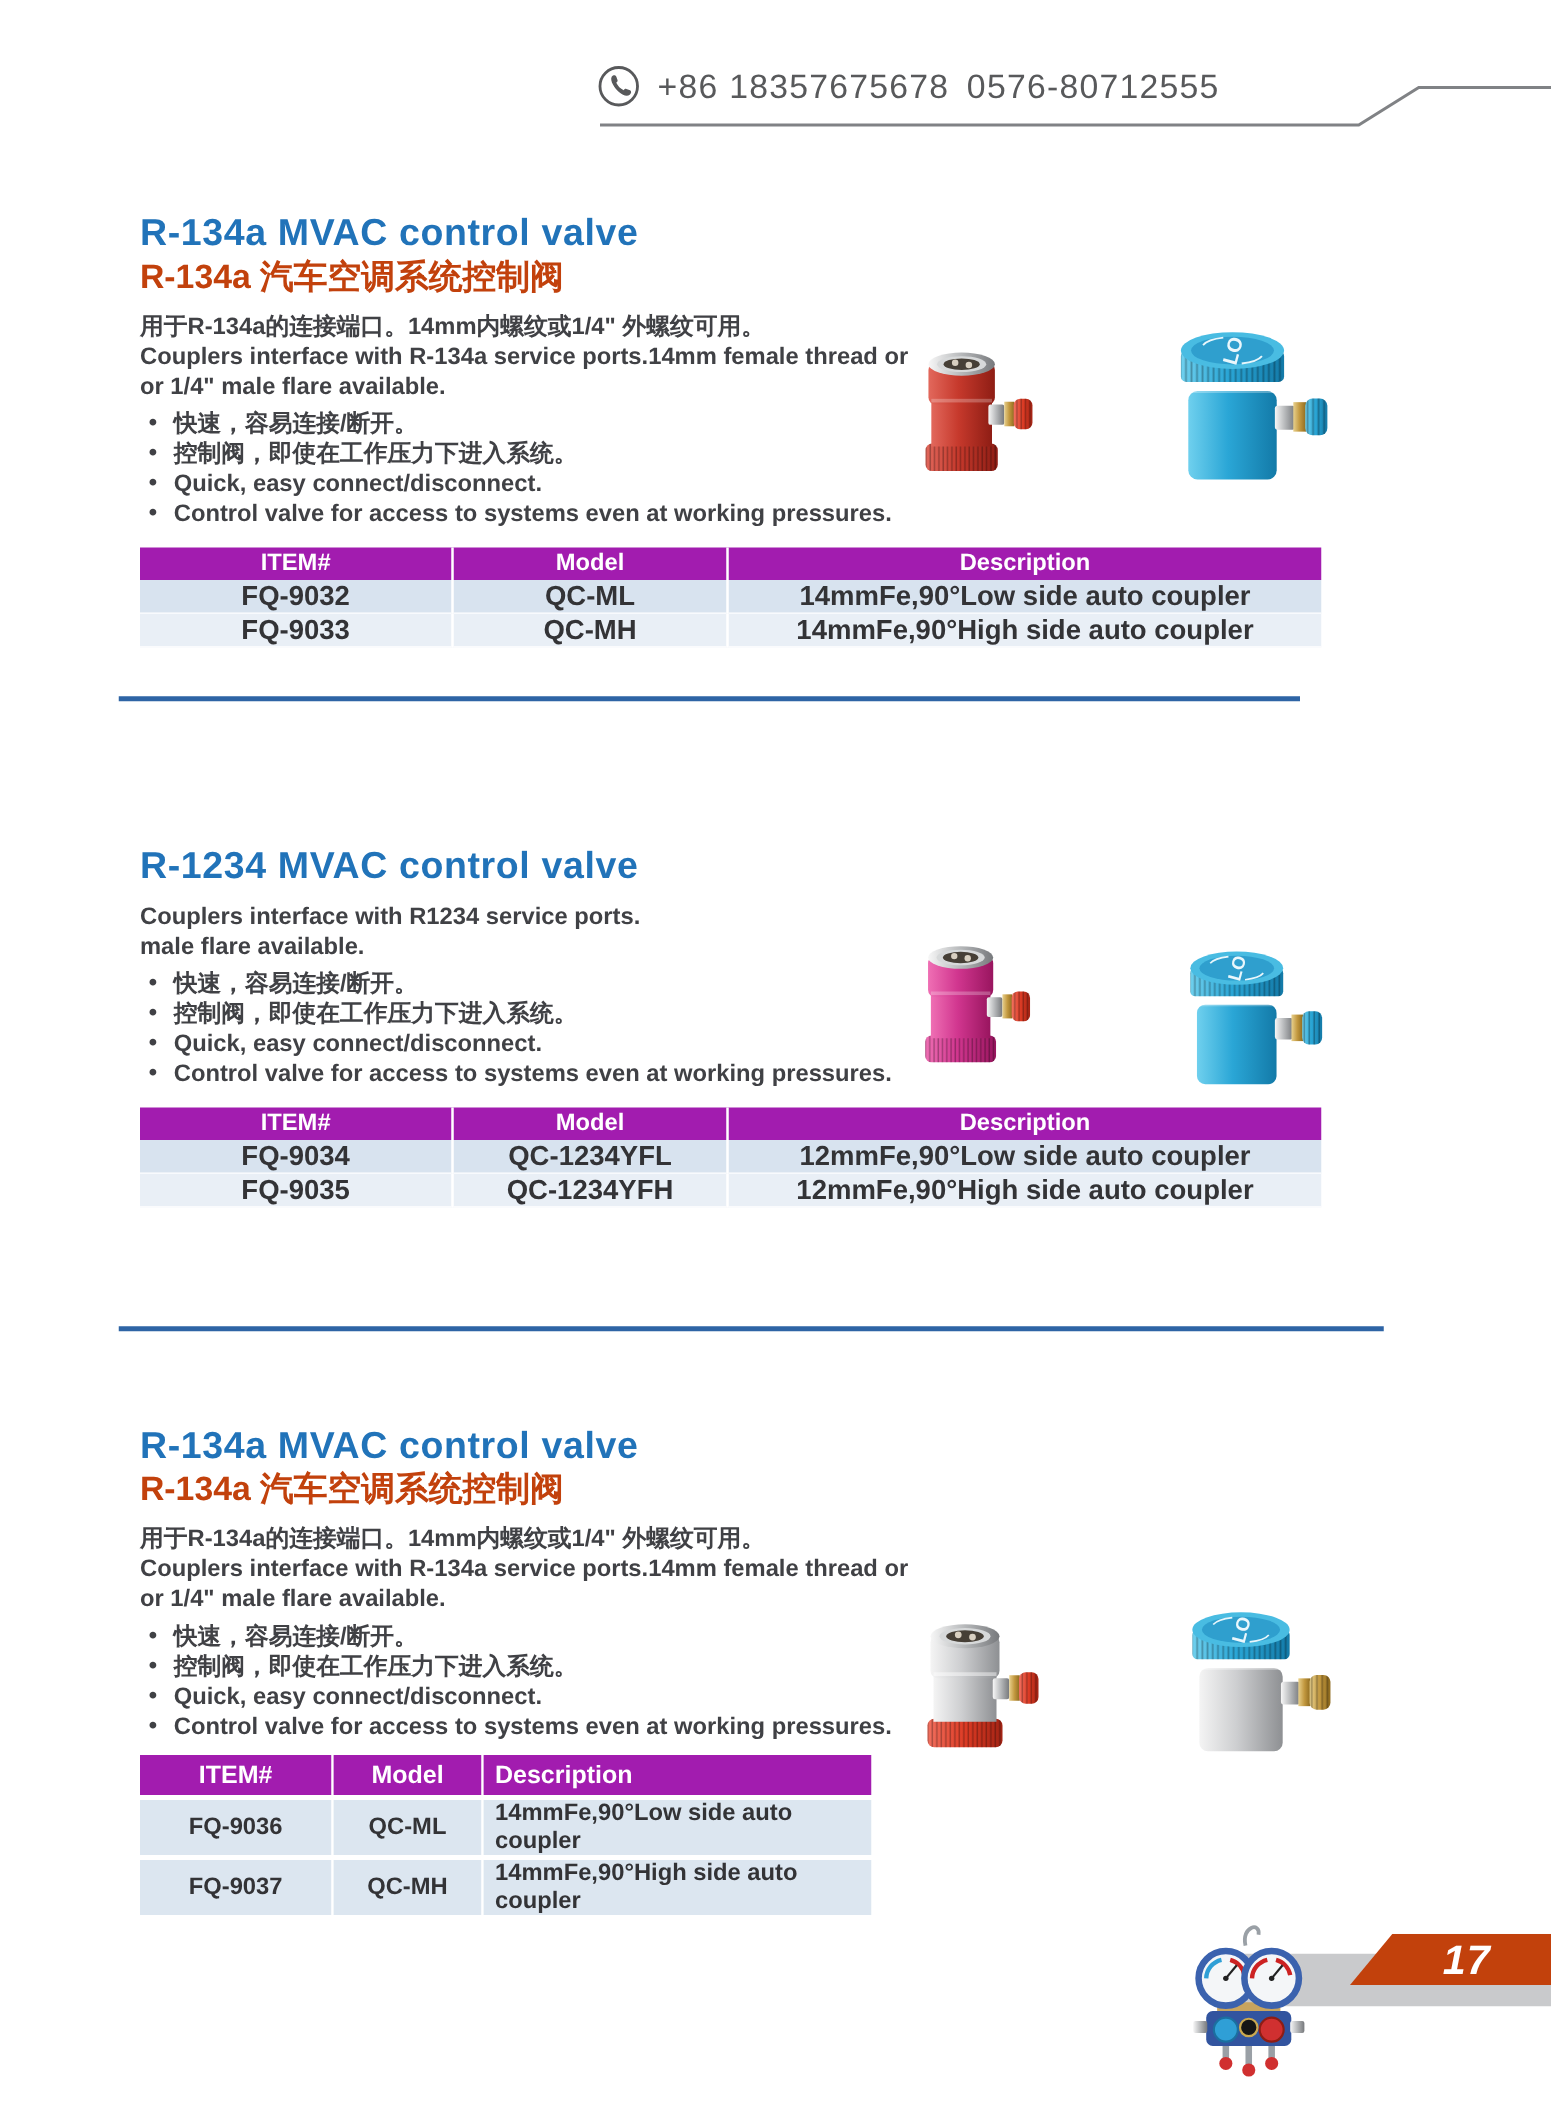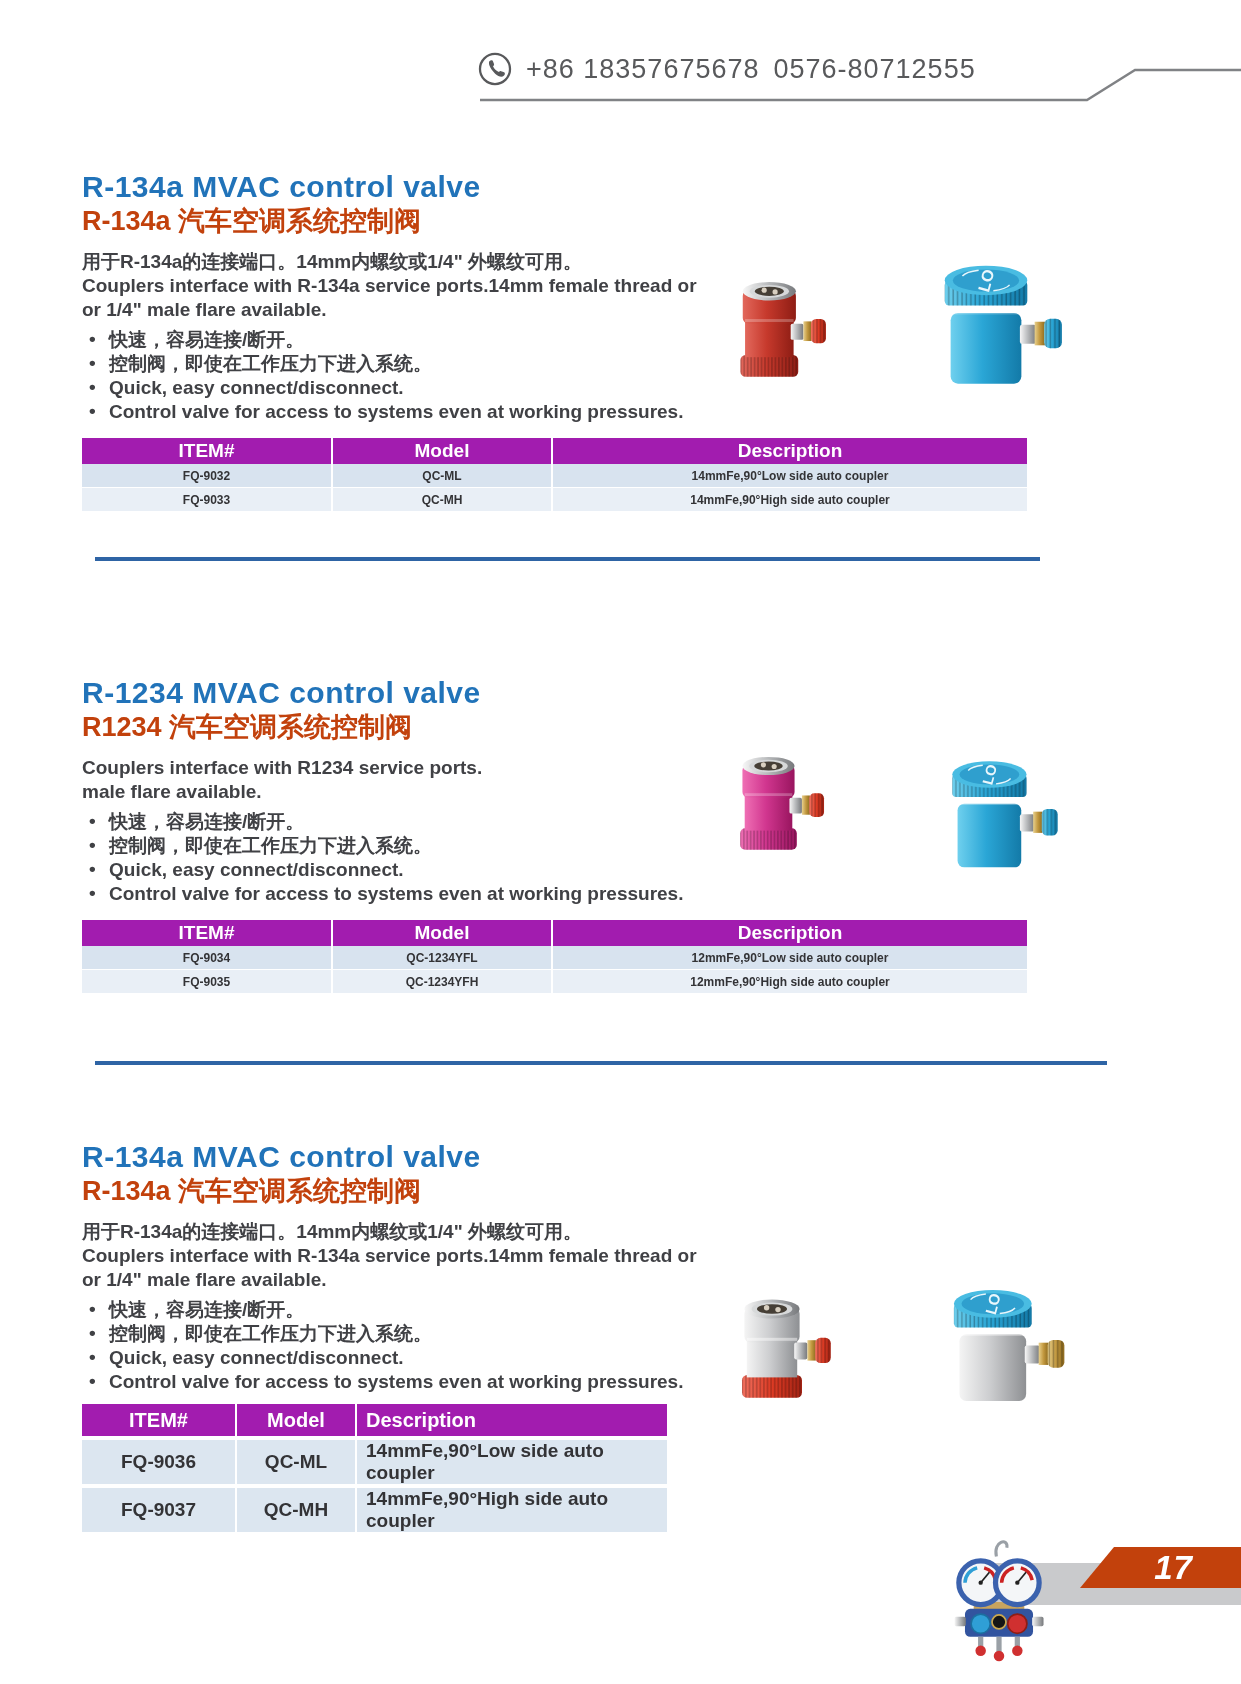--- a/index.html
+++ b/index.html
@@ -6,35 +6,35 @@
   .page{position:relative;width:1241px;height:1684px;background:#fff;overflow:hidden;
         font-family:"Liberation Sans","DejaVu Sans",sans-serif;color:#3f4042;}
 
   
   .header-phone{position:absolute;top:52px;left:478px;display:flex;align-items:center;gap:14px;
                 color:#58595b;font-size:27px;letter-spacing:1px;font-weight:400;justify-content:space-between;}
   .header-phone .num{white-space:nowrap;}
   .header-rule{position:absolute;top:58px;left:468px;width:780px;height:50px;}
 
   
-  .sec{position:absolute;left:82px;width:950px;}
+  .sec{position:absolute;left:112px;width:950px;}
   #s1{top:170px;} #s2{top:676px;} #s3{top:1140px;}
   .sec-title{margin:0;color:#2173b9;font-size:30px;line-height:34px;font-weight:700;letter-spacing:.5px;}
   .sec-sub{margin:0;color:#c2410c;font-size:27px;line-height:34px;font-weight:600;}
   .intro{margin-top:12px;font-size:19px;font-weight:700;line-height:24px;color:#404145;}
   .bullets{margin:6px 0 0;padding:0;list-style:none;font-size:19px;font-weight:700;line-height:24px;color:#404145;}
   .bullets li{position:relative;padding-left:27px;}
   .bullets li::before{content:"\2022";position:absolute;left:7px;top:-1px;font-size:19px;}
 
   
   .tbl{border-collapse:collapse;margin-top:14px;table-layout:fixed;}
   .tbl th{background:#a21caf;color:#ffffff;font-size:19px;font-weight:700;text-align:center;
           height:26px;border-right:2px solid #fff;padding:0;}
   .tbl th:last-child{border-right:none;}
-  .tbl td{font-size:12px;font-weight:700;color:#333336;text-align:center;height:23px;
+  .tbl td{font-size:22px;font-weight:700;color:#333336;text-align:center;height:23px;
           border-right:2px solid #fff;border-bottom:1px solid #fff;padding:0;}
   .tbl td:last-child{border-right:none;}
   .tbl-wide{width:945px;}
   .tbl-wide .c1{width:250px;} .tbl-wide .c2{width:220px;} .tbl-wide .c3{width:475px;}
   .tbl-wide .r1 td{background:#d8e3ef;}
   .tbl-wide .r2 td{background:#e9eff6;}
 
   .tbl-compact{width:585px;border-collapse:separate;border-spacing:0 4px;margin-top:6px;}
   .tbl-compact .c1{width:155px;} .tbl-compact .c2{width:120px;} .tbl-compact .c3{width:310px;}
   .tbl-compact th{height:32px;font-size:20px;}
@@ -194,21 +194,20 @@
     <ellipse cx="76" cy="40" rx="45" ry="15" fill="#2f9fce"></ellipse>
     <path d="M44 34 a34 12 0 0 1 22 -8" stroke="#e8f6fb" stroke-width="2" fill="none"></path>
     <path d="M108 46 a34 12 0 0 1 -22 8" stroke="#e8f6fb" stroke-width="2" fill="none"></path>
     <text x="76" y="48" transform="rotate(-75 76 40)" fill="#eaf7fc" font-size="22" font-weight="bold" text-anchor="middle" font-family="Liberation Sans, DejaVu Sans, sans-serif">LO</text>
   </svg>
 
   <div class="divider" id="div1"></div>
 
   <section class="sec" id="s2">
     <h1 class="sec-title">R-1234 MVAC control valve</h1>
-    <h2 class="sec-sub">R1234  汽车空调系统控制阀</h2>
     <div class="intro">
       <div>Couplers interface with R1234 service ports.</div>
       <div>male flare available.</div>
     </div>
     <ul class="bullets">
       <li>快速，容易连接/断开。</li>
       <li>控制阀，即使在工作压力下进入系统。</li>
       <li>Quick, easy connect/disconnect.</li>
       <li>Control valve for access to systems even at working pressures.</li>
     </ul>

